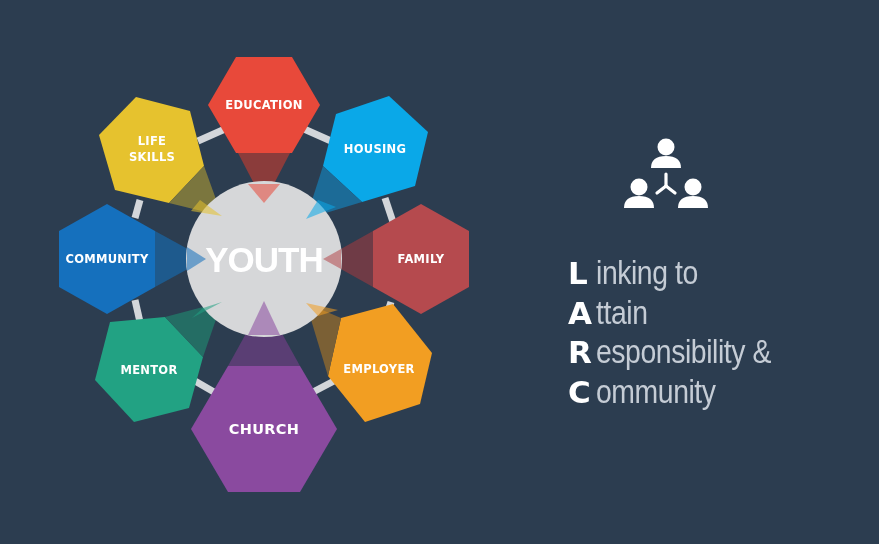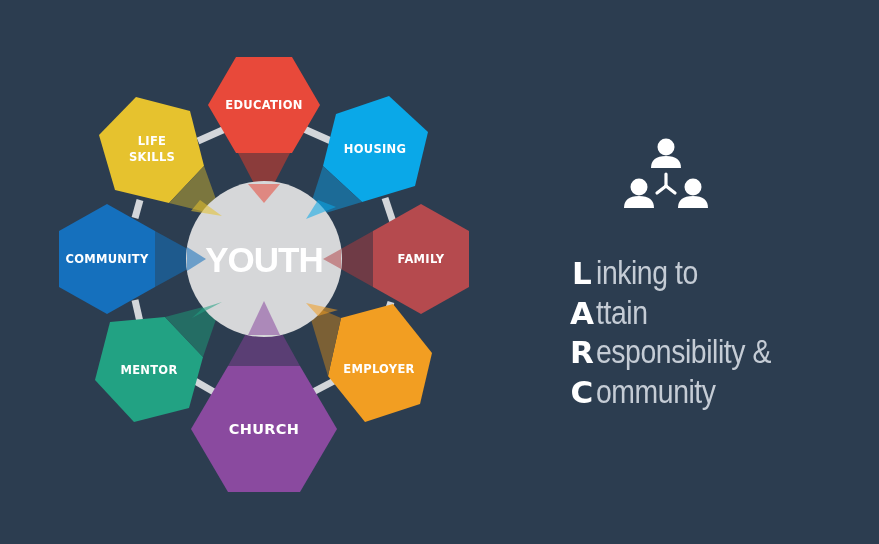--- a/index.html
+++ b/index.html
@@ -2,21 +2,21 @@
 <html><head>
 <meta charset="utf-8">
 <style>
   html, body { margin: 0; padding: 0; }
   body {
     width: 879px; height: 544px; overflow: hidden;
     background: #2c3d50;
     font-family: "DejaVu Sans", sans-serif;
     position: relative;
   }
-  #stage { position: absolute; left: 0; top: 0; width: 879px; height: 388px; text-align: center; }
+  #stage { position: absolute; left: 0; top: 0; width: 879px; height: 388px; }
   svg text { font-family: "DejaVu Sans", sans-serif; }
   .hex-label { fill: #ffffff; font-weight: bold; font-size: 11.5px; text-anchor: middle; letter-spacing: 0.3px; }
   .hex-label-lg { font-size: 14.5px; }
   .center-label { fill: #ffffff; font-family: "Liberation Sans", sans-serif; font-weight: bold; font-size: 35px; text-anchor: middle; letter-spacing: -1px; }
   .acronym {
     position: absolute; left: 568px; top: 253px;
     line-height: 39.5px;
   }
   .acro-row { display: flex; align-items: baseline; white-space: nowrap; height: 39.5px; }
   .acro-letter {

